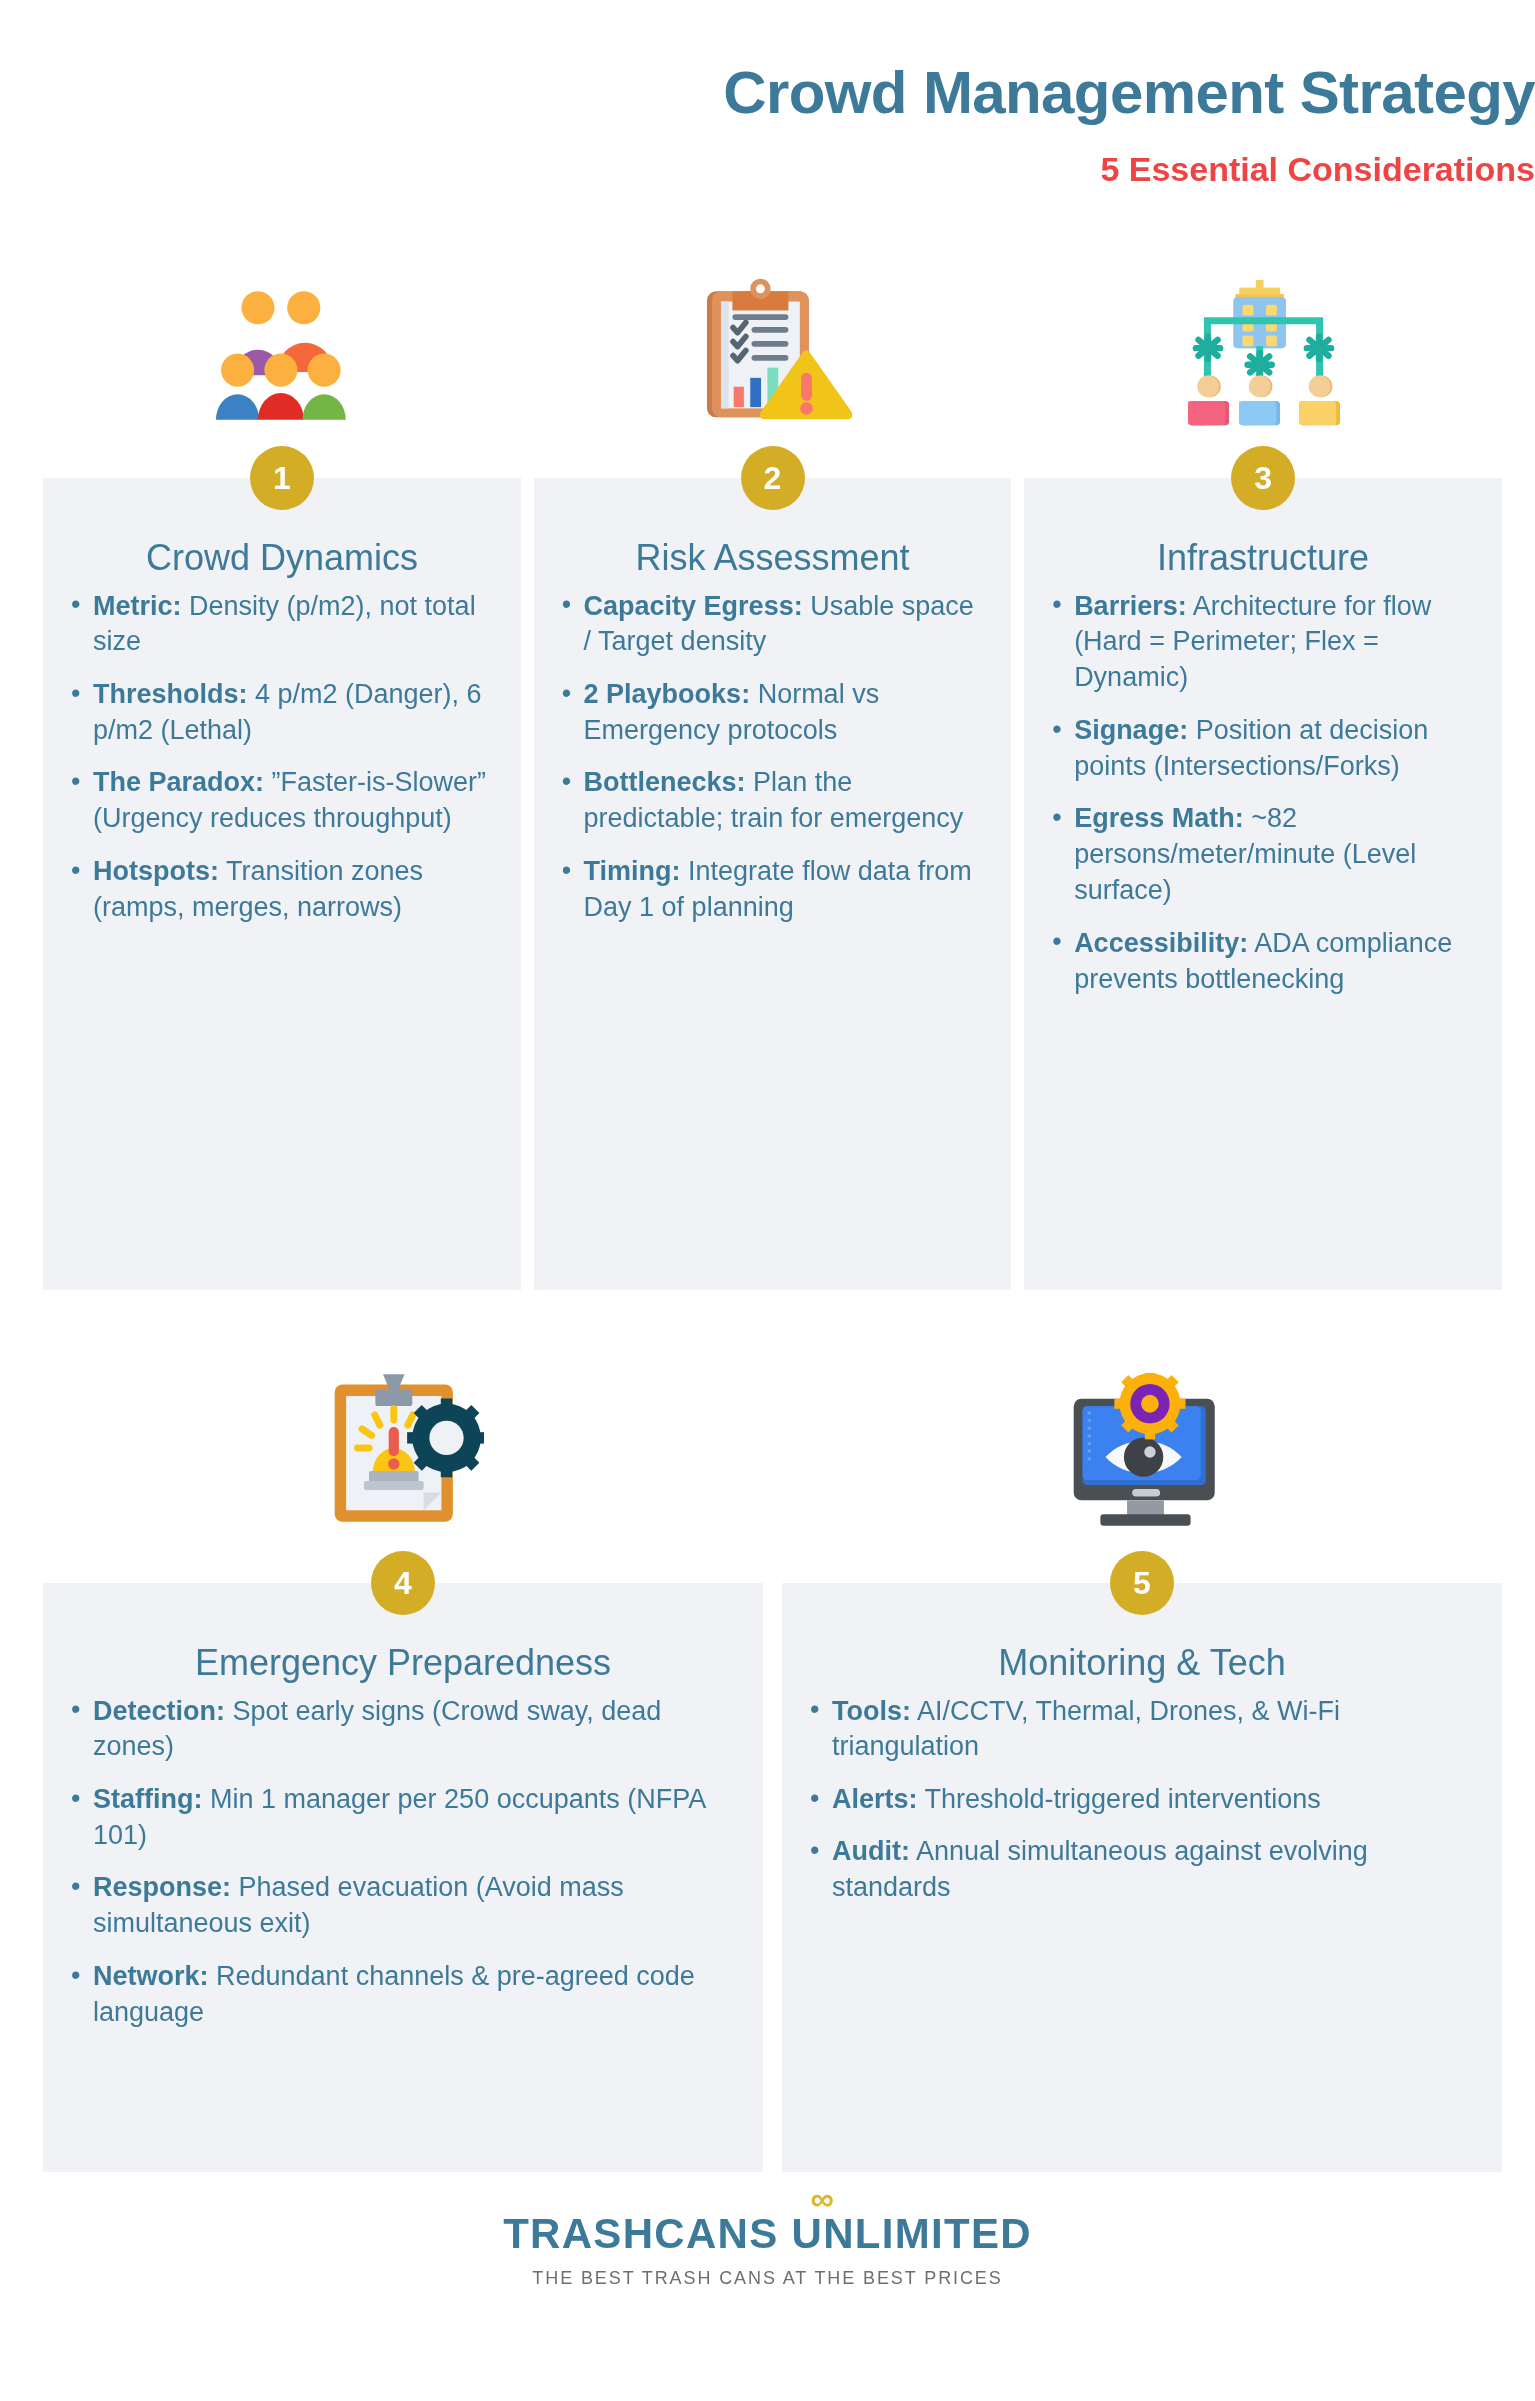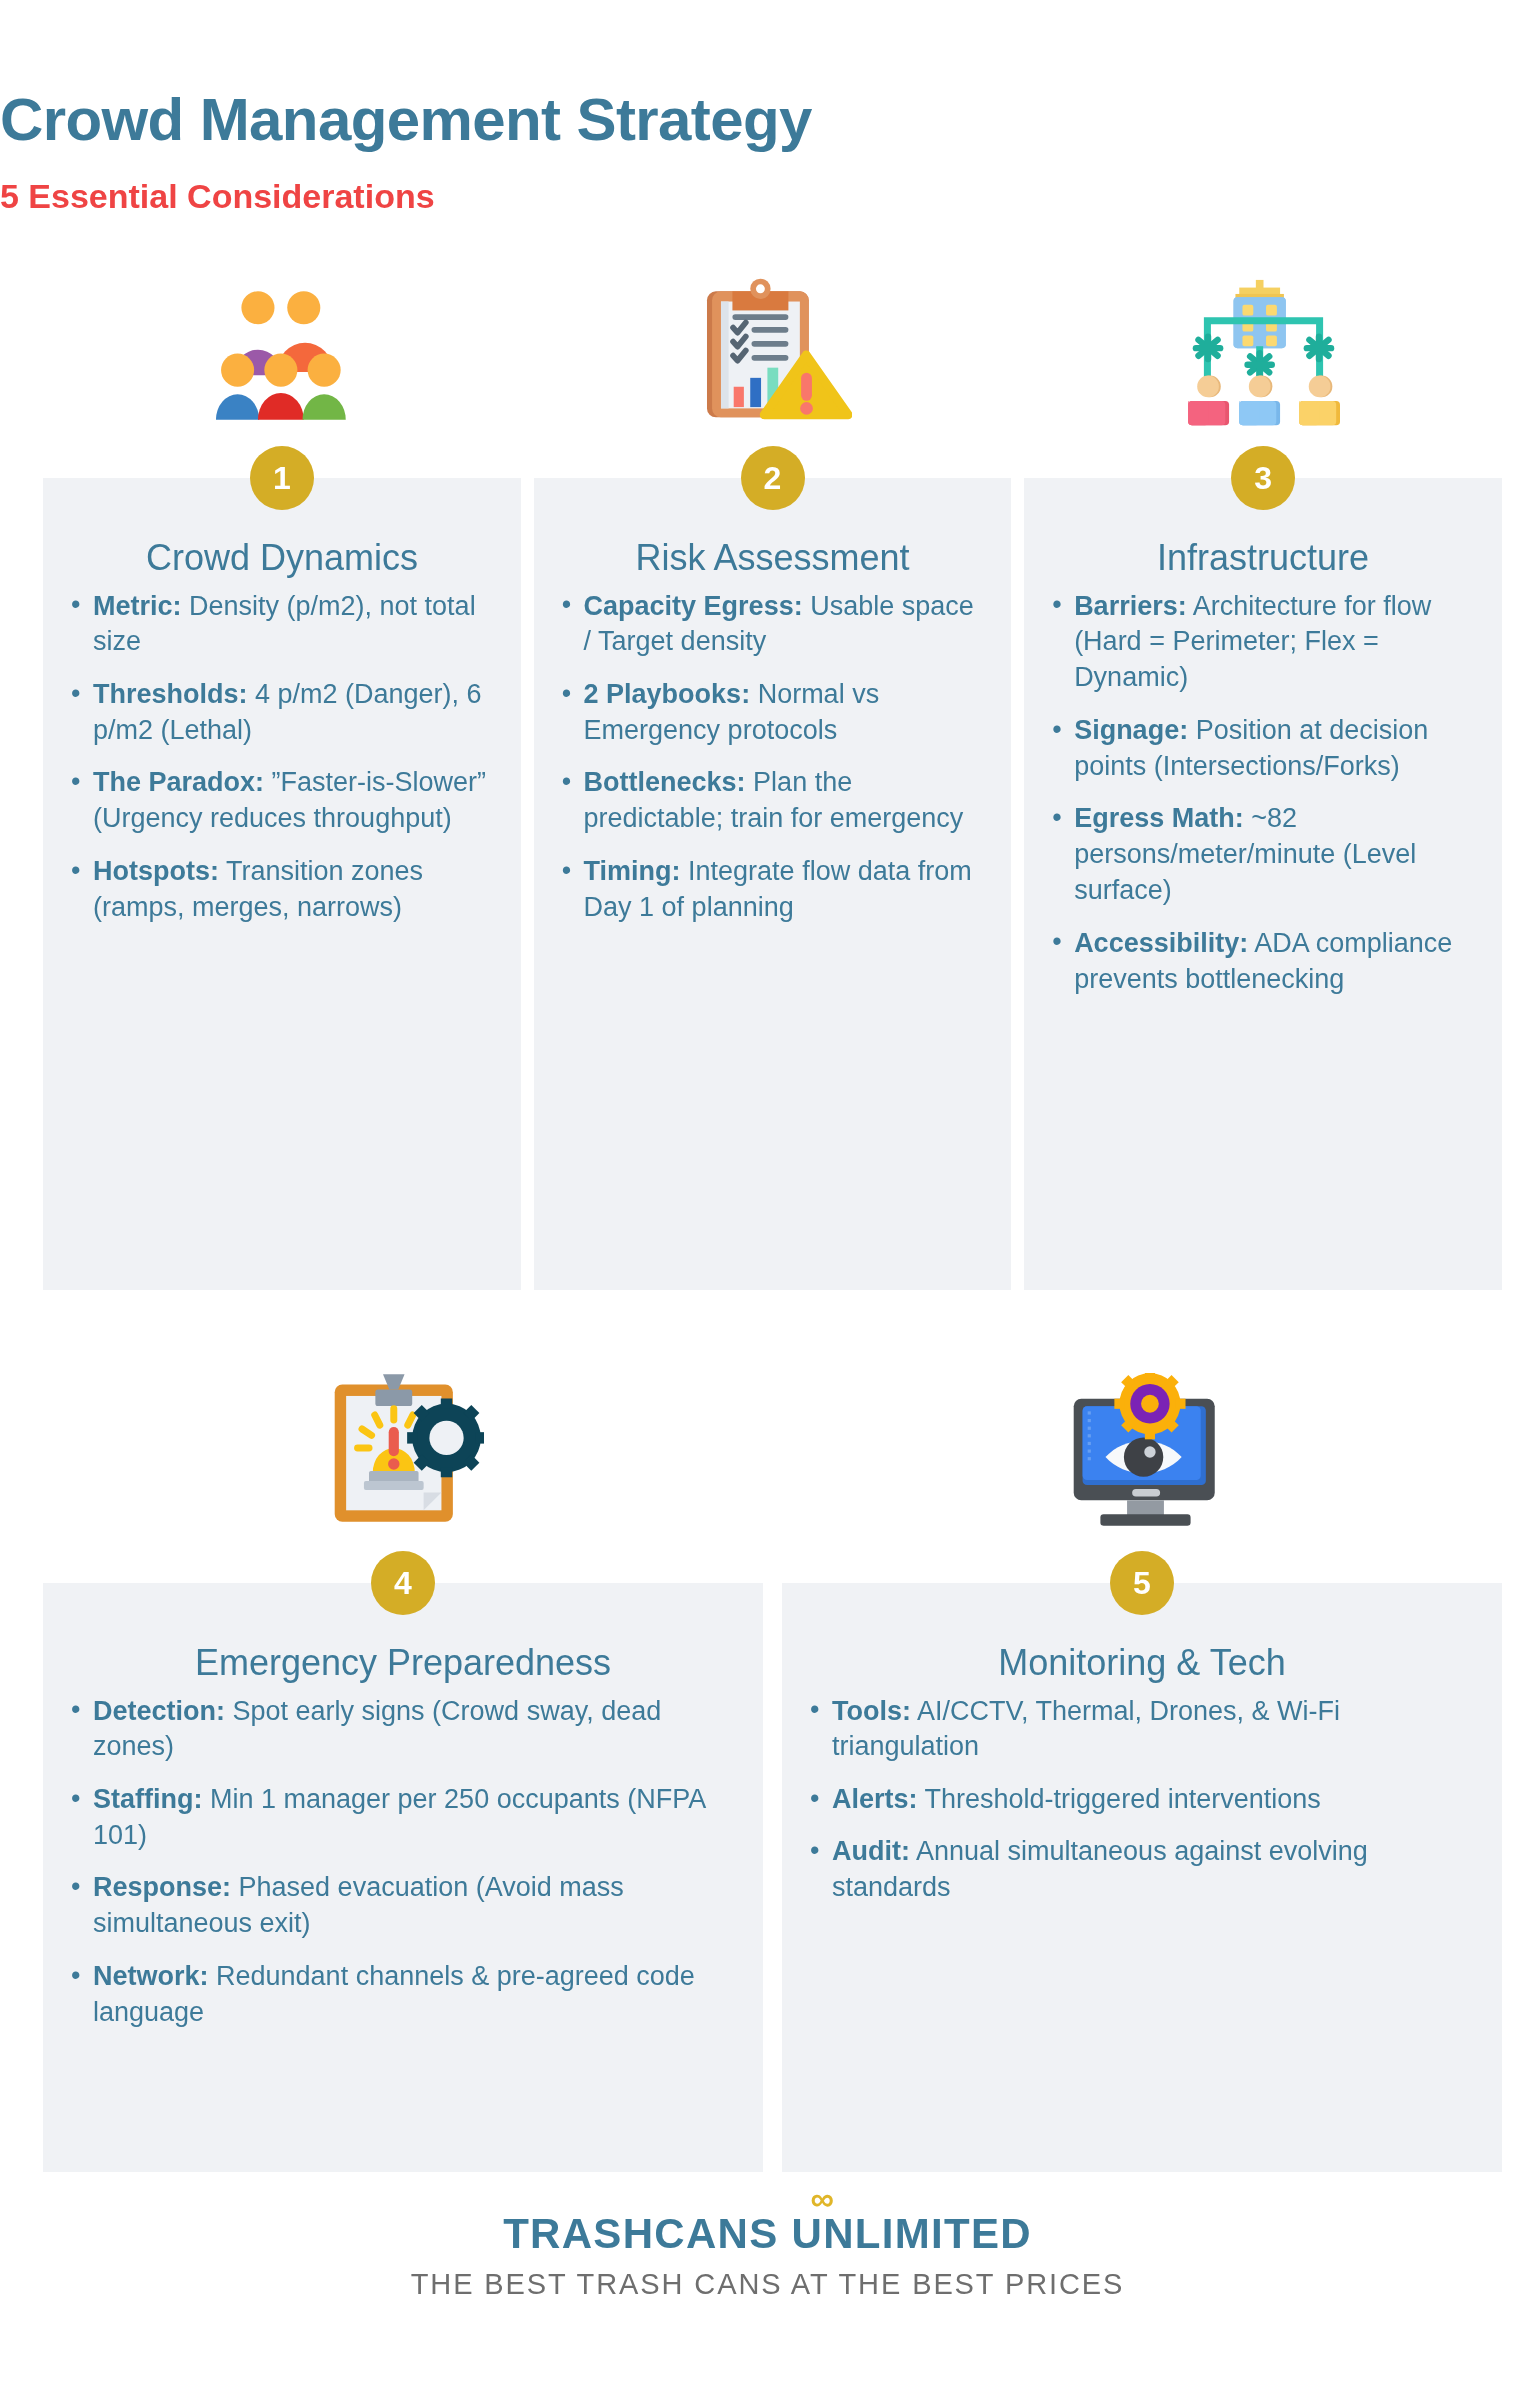--- a/index.html
+++ b/index.html
@@ -13,21 +13,21 @@
 
   .page {
     position: relative;
     width: 1535px;
     height: 2401px;
     background: #ffffff;
     overflow: hidden;
   }
 
   
-  .header { padding-top: 88px; text-align: left; }
+  .header { padding-top: 61px; text-align: right; }
 
   .main-title {
     font-size: 60px;
     font-weight: bold;
     color: #3d7a99;
     letter-spacing: -0.6px;
     line-height: 1.05;
   }
 
   .subtitle {
@@ -137,21 +137,21 @@
     position: absolute;
     top: -28px;
     left: 60.5%;
     transform: translateX(-50%);
     font-size: 33px;
     color: #e0b629;
     line-height: 1;
   }
   .tagline {
     margin-top: 10.2px;
-    font-size: 29px;
+    font-size: 18px;
     color: #6e6e6e;
     letter-spacing: 1.9px;
   }
 
   svg { display: block; }
 </style>
 </head>
 <body>
 
 <div class="page">

